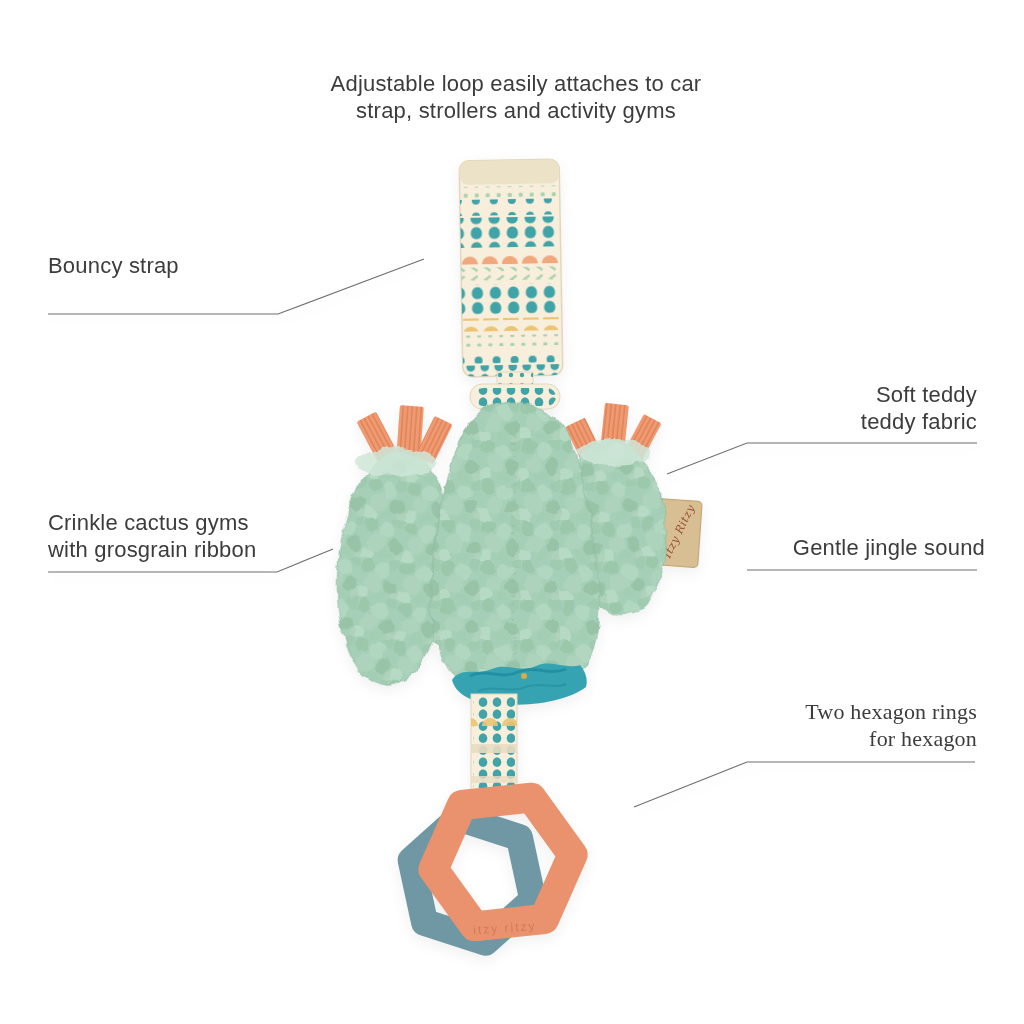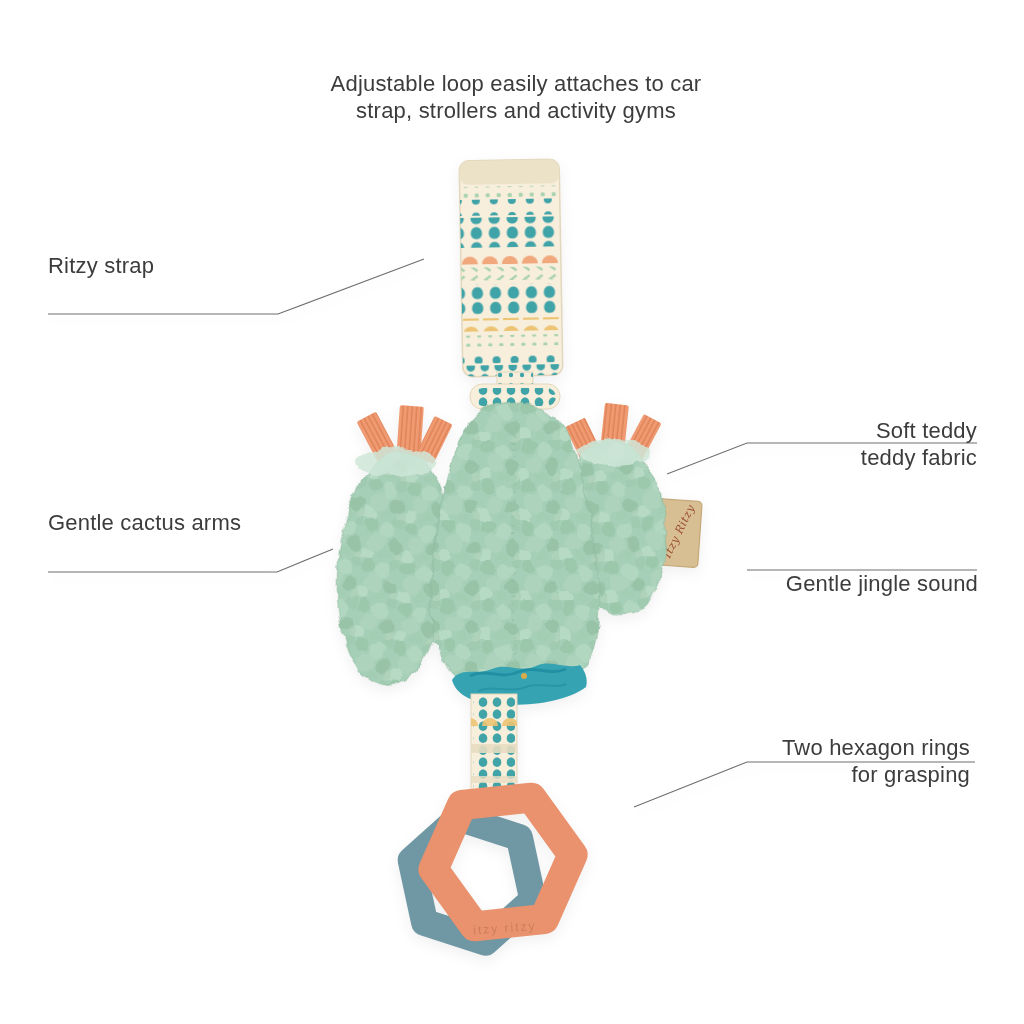--- a/index.html
+++ b/index.html
@@ -1,21 +1,21 @@
 <!DOCTYPE html>
 <html><head>
 <meta charset="utf-8">
 <style>
   html,body{margin:0;padding:0;background:#fff;}
   .stage{position:relative;width:1024px;height:1024px;background:#fff;overflow:hidden;
          font-family:"Liberation Sans",sans-serif;}
   .caption{position:absolute;top:46px;left:4px;width:1024px;text-align:center;
            color:#3c3c3c;font-size:22px;line-height:27px;letter-spacing:.2px;margin-top:24px;}
   .label{position:absolute;color:#3c3c3c;font-size:22px;line-height:27px;letter-spacing:.2px;white-space:nowrap;}
-  .label.right{text-align:right;margin-top:36px;}
+  .label.right{text-align:right;}
   #toy-svg{position:absolute;left:0;top:0;filter:drop-shadow(0 5px 7px rgba(0,0,0,.06));}
 </style>
 </head>
 <body>
 
 <div class="stage">
 
   <svg id="toy-svg" width="1024" height="1024" viewBox="0 0 1024 1024">
     <defs>
       <clipPath id="clipStrap">
@@ -147,34 +147,35 @@
       <polyline points="975,762 747,762 634,807" stroke="#6f6f6f"></polyline>
     </g>
   </svg>
 
   <div class="caption">
     <div>Adjustable loop easily attaches to car</div>
     <div>strap, strollers and activity gyms</div>
   </div>
 
   <div class="label" style="left:48px;top:252px;">
-    <div>Ritzy strap</div>
+    <div>Bouncy strap</div>
   </div>
 
   <div class="label" style="left:48px;top:509px;">
-    <div>Gentle cactus arms</div>
+    <div>Crinkle cactus gyms</div>
+    <div>with grosgrain ribbon</div>
   </div>
 
   <div class="label right" style="right:47px;top:381px;">
     <div>Soft teddy</div>
     <div>teddy fabric</div>
   </div>
 
-  <div class="label right" style="right:46px;top:534px;">
+  <div class="label right" style="right:39px;top:534px;">
     <div>Gentle jingle sound</div>
   </div>
 
-  <div class="label right" style="right:54px;top:698px;">
+  <div class="label right" style="right:47px;top:698px;font-family:Liberation Serif, serif;">
     <div>Two hexagon rings</div>
-    <div>for grasping</div>
+    <div>for hexagon</div>
   </div>
 
 </div>
 
 </body></html>

